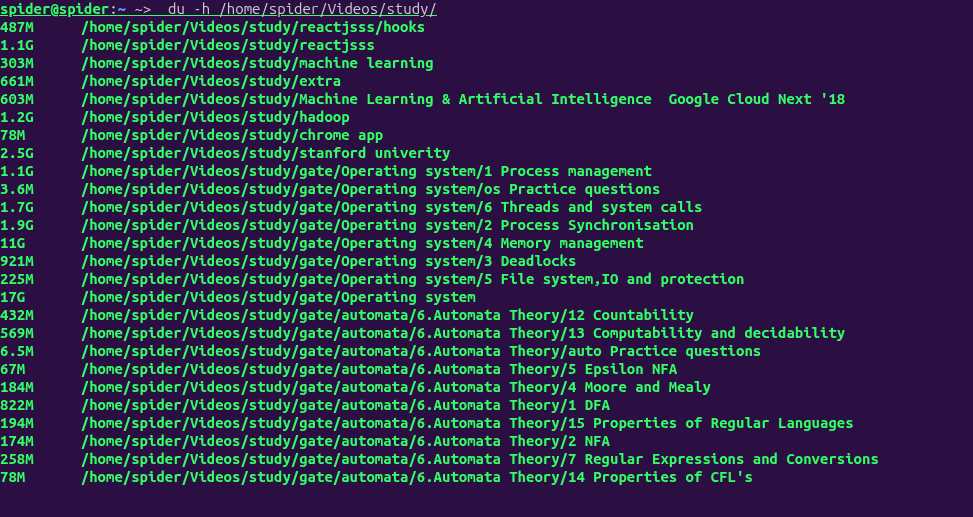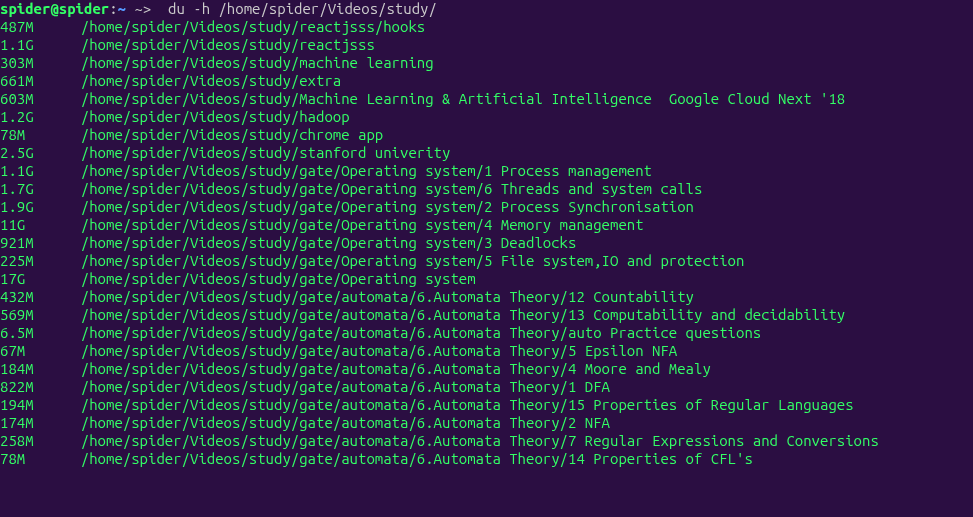--- a/index.html
+++ b/index.html
@@ -15,20 +15,21 @@
       font-family: 'Ubuntu Mono', 'Courier New', monospace;
       font-size: 15px;
       line-height: 18px;
       color: #33ff66;
     }
     .terminal {
       padding: 0;
     }
     .prompt-line {
       white-space: pre;
+      text-decoration: underline;
     }
     .user-host {
       color: #33ff66;
       font-weight: bold;
     }
     .colon {
       color: #cccccc;
     }
     .tilde {
       color: #5599ff;
@@ -36,20 +37,21 @@
     }
     .prompt-symbol {
       color: #cccccc;
     }
     .command {
       color: #cccccc;
     }
     .output-line {
       white-space: pre;
       color: #33ff66;
+      font-weight: bold;
     }
     .size-col {
       display: inline-block;
       min-width: 64px;
     }
   </style>
 </head>
 <body>
 
 <div class="terminal">
@@ -57,20 +59,21 @@
   <div id="output">
       <div class="output-line"><span class="size-col">487M</span><span>  /home/spider/Videos/study/reactjsss/hooks</span></div>
       <div class="output-line"><span class="size-col">1.1G</span><span>  /home/spider/Videos/study/reactjsss</span></div>
       <div class="output-line"><span class="size-col">303M</span><span>  /home/spider/Videos/study/machine learning</span></div>
       <div class="output-line"><span class="size-col">661M</span><span>  /home/spider/Videos/study/extra</span></div>
       <div class="output-line"><span class="size-col">603M</span><span>  /home/spider/Videos/study/Machine Learning &amp; Artificial Intelligence  Google Cloud Next '18</span></div>
       <div class="output-line"><span class="size-col">1.2G</span><span>  /home/spider/Videos/study/hadoop</span></div>
       <div class="output-line"><span class="size-col">78M</span><span>  /home/spider/Videos/study/chrome app</span></div>
       <div class="output-line"><span class="size-col">2.5G</span><span>  /home/spider/Videos/study/stanford univerity</span></div>
       <div class="output-line"><span class="size-col">1.1G</span><span>  /home/spider/Videos/study/gate/Operating system/1 Process management</span></div>
+      <div class="output-line"><span class="size-col">3.6M</span><span>  /home/spider/Videos/study/gate/Operating system/os Practice questions</span></div>
       <div class="output-line"><span class="size-col">1.7G</span><span>  /home/spider/Videos/study/gate/Operating system/6 Threads and system calls</span></div>
       <div class="output-line"><span class="size-col">1.9G</span><span>  /home/spider/Videos/study/gate/Operating system/2 Process Synchronisation</span></div>
       <div class="output-line"><span class="size-col">11G</span><span>  /home/spider/Videos/study/gate/Operating system/4 Memory management</span></div>
       <div class="output-line"><span class="size-col">921M</span><span>  /home/spider/Videos/study/gate/Operating system/3 Deadlocks</span></div>
       <div class="output-line"><span class="size-col">225M</span><span>  /home/spider/Videos/study/gate/Operating system/5 File system,IO and protection</span></div>
       <div class="output-line"><span class="size-col">17G</span><span>  /home/spider/Videos/study/gate/Operating system</span></div>
       <div class="output-line"><span class="size-col">432M</span><span>  /home/spider/Videos/study/gate/automata/6.Automata Theory/12 Countability</span></div>
       <div class="output-line"><span class="size-col">569M</span><span>  /home/spider/Videos/study/gate/automata/6.Automata Theory/13 Computability and decidability</span></div>
       <div class="output-line"><span class="size-col">6.5M</span><span>  /home/spider/Videos/study/gate/automata/6.Automata Theory/auto Practice questions</span></div>
       <div class="output-line"><span class="size-col">67M</span><span>  /home/spider/Videos/study/gate/automata/6.Automata Theory/5 Epsilon NFA</span></div>

